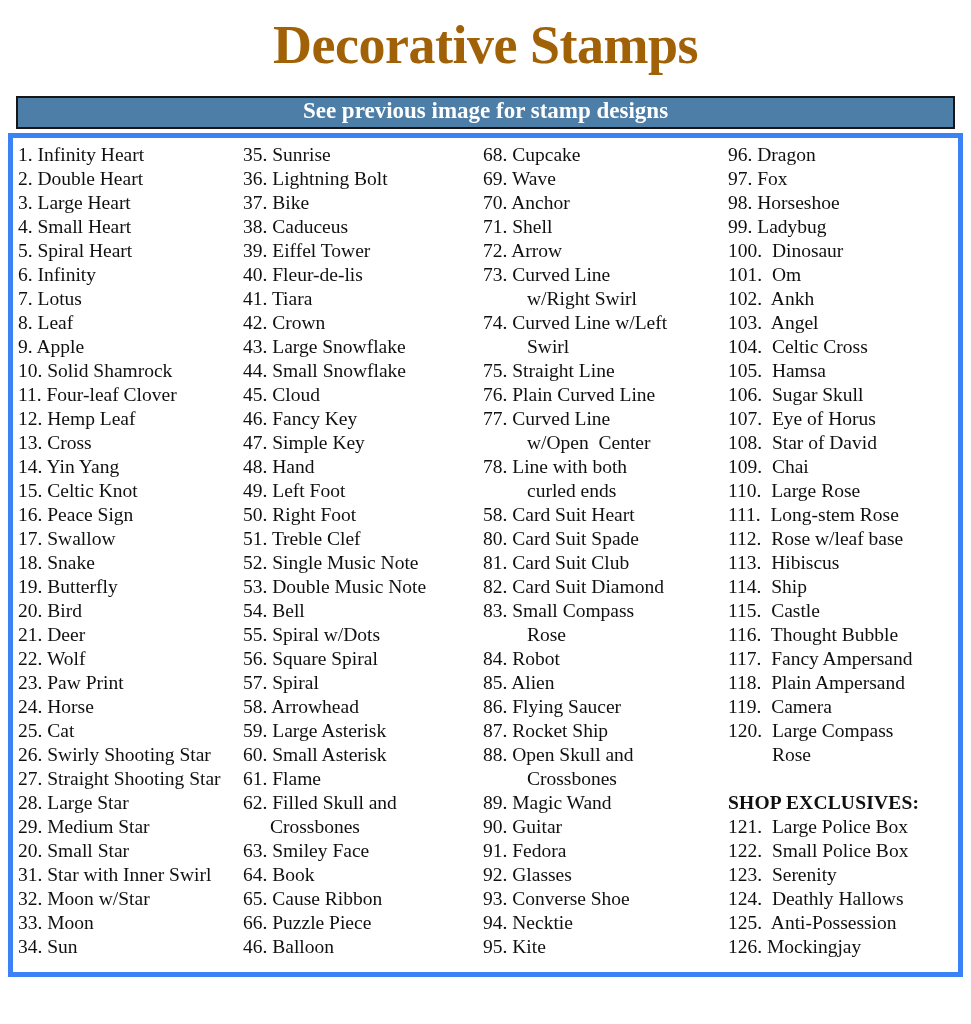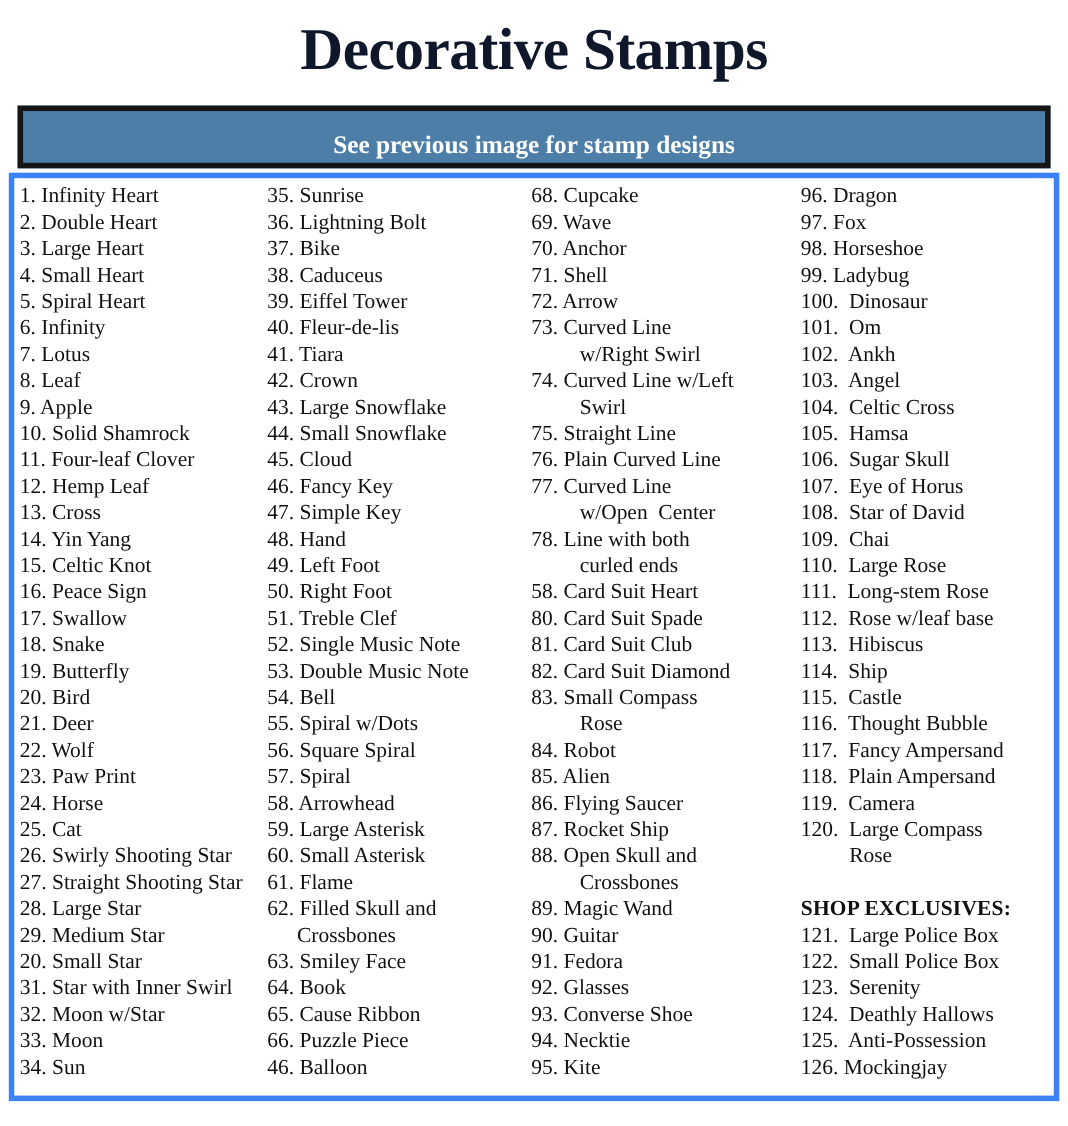--- a/index.html
+++ b/index.html
@@ -5,29 +5,29 @@
   html,body{margin:0;padding:0;background:#ffffff;}
   body{width:971px;height:1024px;font-family:"Liberation Serif",serif;color:#111;position:relative;overflow:hidden;}
   .title{
     font-family:"Liberation Serif",serif;
     font-weight:700;
     font-size:54px;
     line-height:65px;
     text-align:center;
     padding-top:13px;
     margin:0 0 18px 0;
-    color:#0f172a;
+    color:#a16207;
     letter-spacing:-0.5px;
   }
   .banner{
     margin:0 16px;
-    border:5px solid #84cc16;
+    border:2px solid #84cc16;
     background:#4d7ea8;
     text-align:center;
-    padding:18px 0 3px 0;
+    padding:0 0 3px 0;
   }
   .banner-text{
     font-family:"Liberation Serif",serif;
     font-weight:700;
     font-size:23px;
     line-height:26px;
     color:#ffffff;
   }
   .list-box{
     margin:4px 8px 0 8px;

